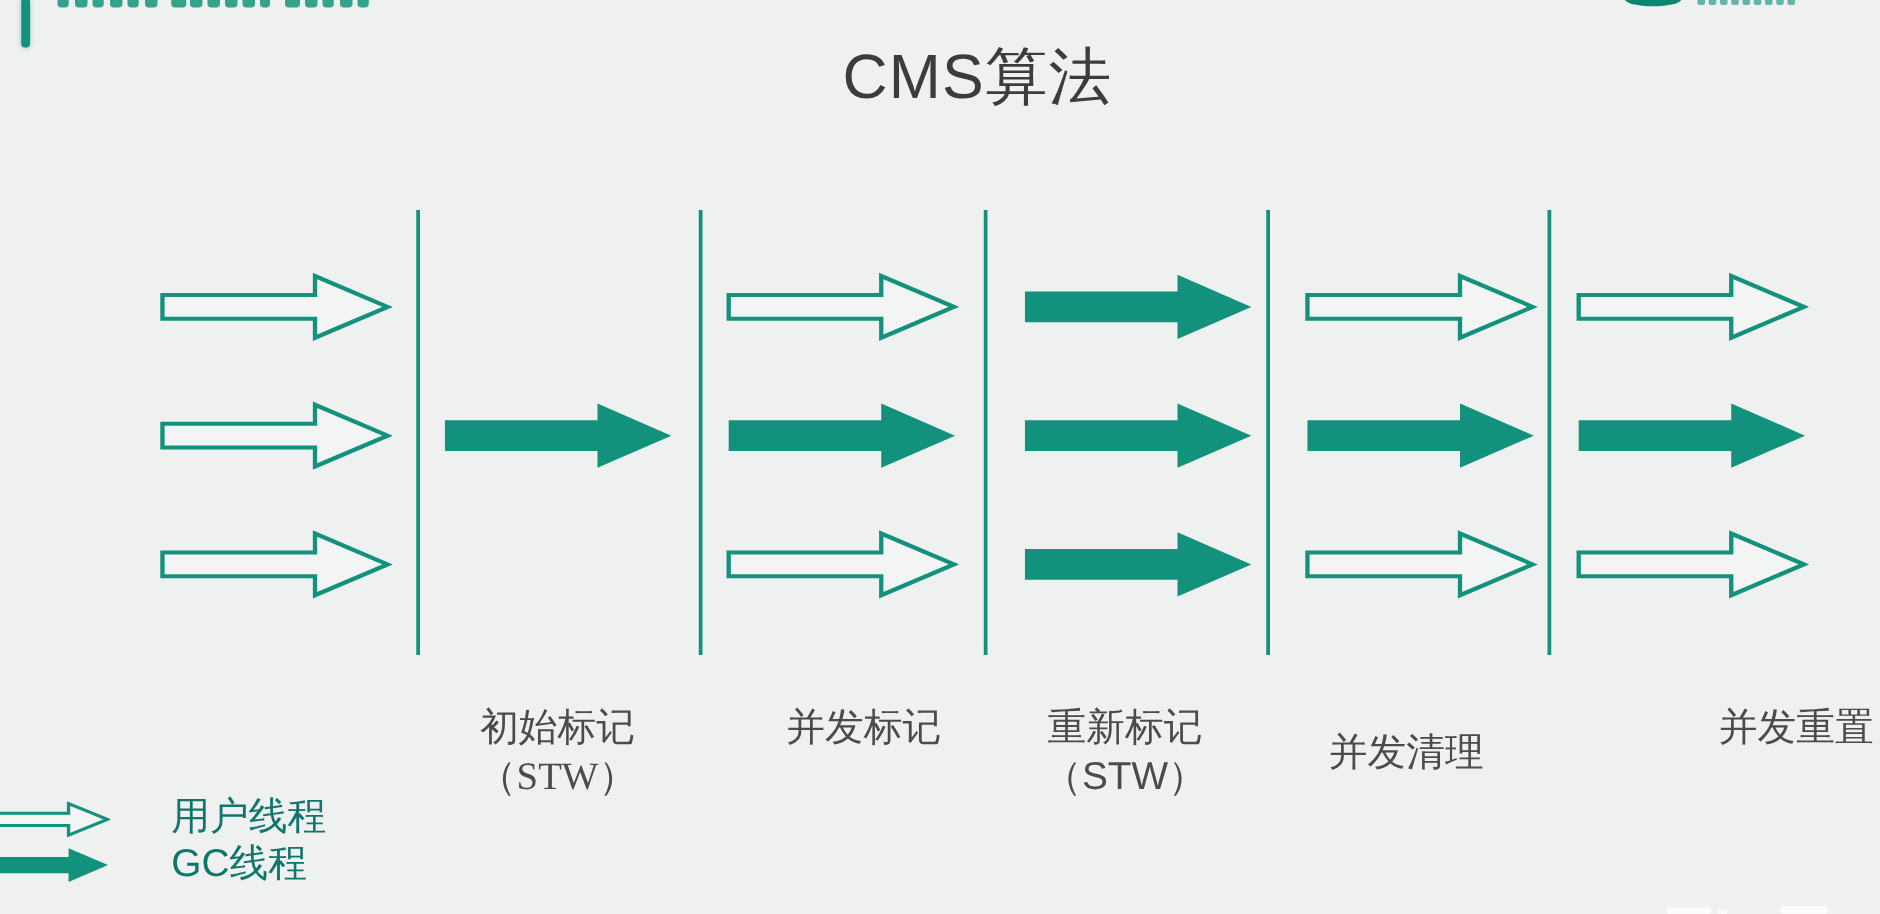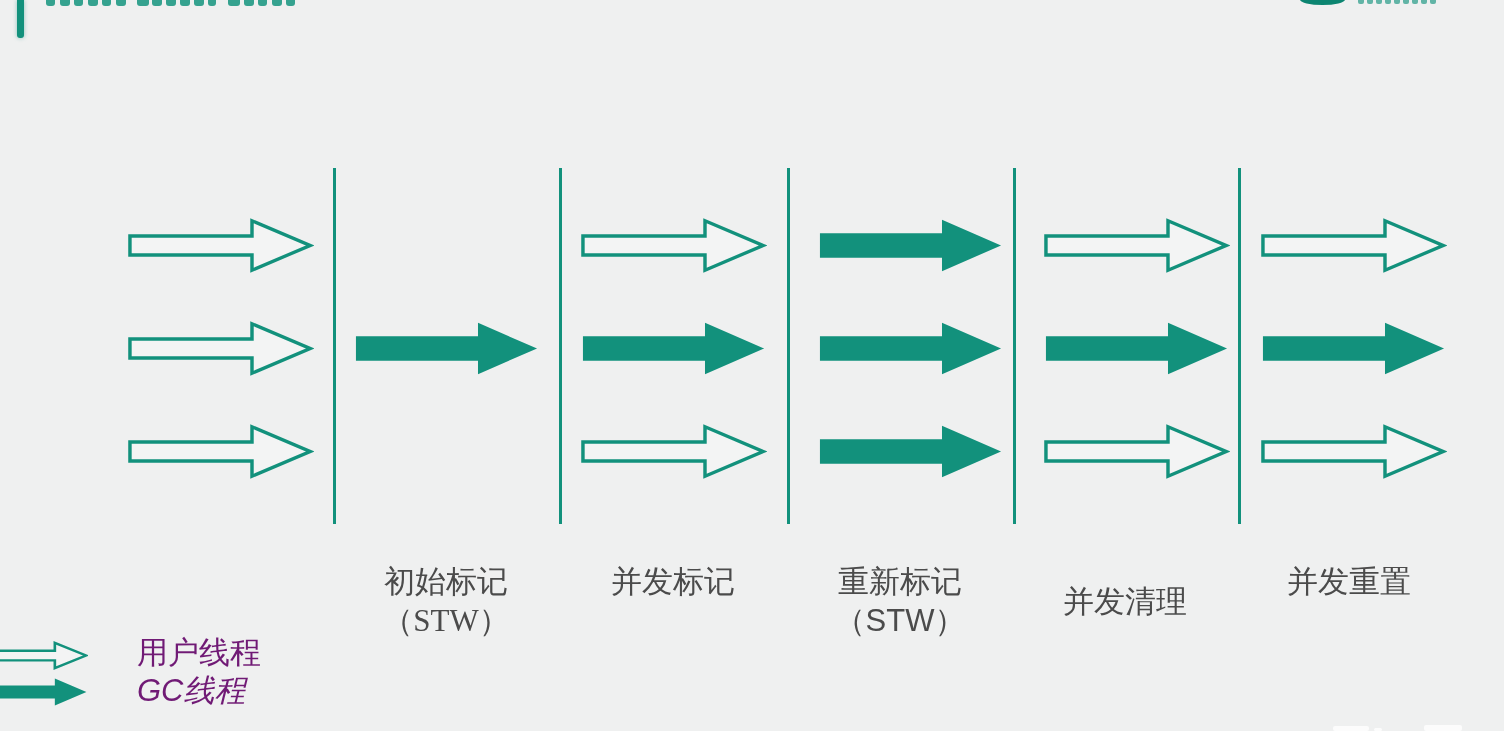--- a/index.html
+++ b/index.html
@@ -49,21 +49,21 @@
     position:absolute;top:562px;width:300px;
     text-align:center;color:#4b4b4b;
     font-size:31px;line-height:39px;font-weight:400;
   }
   .phase-label .sub{display:block;text-align:center;}
 
   
   .legend-arrow{position:absolute;left:-12px;width:100px;}
   .legend-arrow svg{display:block;width:100%;height:100%;}
   .legend-label{
-    position:absolute;left:137px;color:#701a75;
+    position:absolute;left:137px;color:#0f766e;
     font-size:31px;line-height:37px;white-space:nowrap;
   }
 
   
   .wm{position:absolute;background:rgba(255,255,255,.8);border-radius:2px;}
 </style>
 </head>
 <body>
 
 <div class="stage">
@@ -94,20 +94,21 @@
       <div class="tr-dash" style="left: 1367px; width: 6px;"></div>
       <div class="tr-dash" style="left: 1376px; width: 6px;"></div>
       <div class="tr-dash" style="left: 1385px; width: 6px;"></div>
       <div class="tr-dash" style="left: 1394px; width: 6px;"></div>
       <div class="tr-dash" style="left: 1403px; width: 6px;"></div>
       <div class="tr-dash" style="left: 1412px; width: 6px;"></div>
       <div class="tr-dash" style="left: 1421px; width: 6px;"></div>
       <div class="tr-dash" style="left: 1430px; width: 6px;"></div>
     </div>
 
+  <h1 class="title">CMS算法</h1>
 
   <div id="diagram">
       <div class="divider" style="left: 333px;"></div>
       <div class="divider" style="left: 559px;"></div>
       <div class="divider" style="left: 787px;"></div>
       <div class="divider" style="left: 1013px;"></div>
       <div class="divider" style="left: 1238px;"></div>
       <div class="arrow" style="left: 127px; top: 217px;">
         <svg viewBox="0 0 190 60" preserveAspectRatio="none">
           <polygon points="3,20 127,20 127,4 186,30 127,56 127,40 3,40" fill="#f3f4f4" stroke="#12917c" stroke-width="3.5"></polygon>
@@ -137,21 +138,21 @@
       <div class="arrow" style="left: 580px; top: 320px;">
         <svg viewBox="0 0 190 60" preserveAspectRatio="none">
           <polygon points="3,17 127,17 127,3 187,30 127,57 127,43 3,43" fill="#12917c"></polygon>
         </svg>
       </div>
       <div class="arrow" style="left: 580px; top: 423px;">
         <svg viewBox="0 0 190 60" preserveAspectRatio="none">
           <polygon points="3,20 127,20 127,4 186,30 127,56 127,40 3,40" fill="#f3f4f4" stroke="#12917c" stroke-width="3.5"></polygon>
         </svg>
       </div>
-      <div class="phase-label" style="left: 523px;"><span>并发标记</span></div>
+      <div class="phase-label" style="left: 541px;"><span>并发标记</span></div>
       <div class="arrow" style="left: 817px; top: 217px;">
         <svg viewBox="0 0 190 60" preserveAspectRatio="none">
           <polygon points="3,17 127,17 127,3 187,30 127,57 127,43 3,43" fill="#12917c"></polygon>
         </svg>
       </div>
       <div class="arrow" style="left: 817px; top: 320px;">
         <svg viewBox="0 0 190 60" preserveAspectRatio="none">
           <polygon points="3,17 127,17 127,3 187,30 127,57 127,43 3,43" fill="#12917c"></polygon>
         </svg>
       </div>
@@ -185,36 +186,36 @@
       <div class="arrow" style="left: 1260px; top: 320px;">
         <svg viewBox="0 0 190 60" preserveAspectRatio="none">
           <polygon points="3,17 127,17 127,3 187,30 127,57 127,43 3,43" fill="#12917c"></polygon>
         </svg>
       </div>
       <div class="arrow" style="left: 1260px; top: 423px;">
         <svg viewBox="0 0 190 60" preserveAspectRatio="none">
           <polygon points="3,20 127,20 127,4 186,30 127,56 127,40 3,40" fill="#f3f4f4" stroke="#12917c" stroke-width="3.5"></polygon>
         </svg>
       </div>
-      <div class="phase-label" style="left: 1199px;"><span>并发重置</span></div>
+      <div class="phase-label" style="left: 1199px; text-align: right;"><span>并发重置</span></div>
     </div>
 
   <div id="legend">
       <div class="legend-arrow" style="top: 641px; height: 29px;">
         <svg viewBox="0 0 190 60" preserveAspectRatio="none">
           <polygon points="3,20 127,20 127,4 186,30 127,56 127,40 3,40" fill="#f3f4f4" stroke="#12917c" stroke-width="5"></polygon>
         </svg>
       </div>
       <div class="legend-label" style="top: 634px;">用户线程</div>
       <div class="legend-arrow" style="top: 677px; height: 30px;">
         <svg viewBox="0 0 190 60" preserveAspectRatio="none">
           <polygon points="3,17 127,17 127,3 187,30 127,57 127,43 3,43" fill="#12917c"></polygon>
         </svg>
       </div>
-      <div class="legend-label" style="top: 672px; font-style: italic;">GC线程</div>
+      <div class="legend-label" style="top: 672px;">GC线程</div>
     </div>
 
   <div>
     <div class="wm" style="left:1333px;top:726px;width:36px;height:5px;"></div>
     <div class="wm" style="left:1374px;top:728px;width:8px;height:3px;"></div>
     <div class="wm" style="left:1424px;top:725px;width:38px;height:6px;"></div>
   </div>
 
 </div>
 

